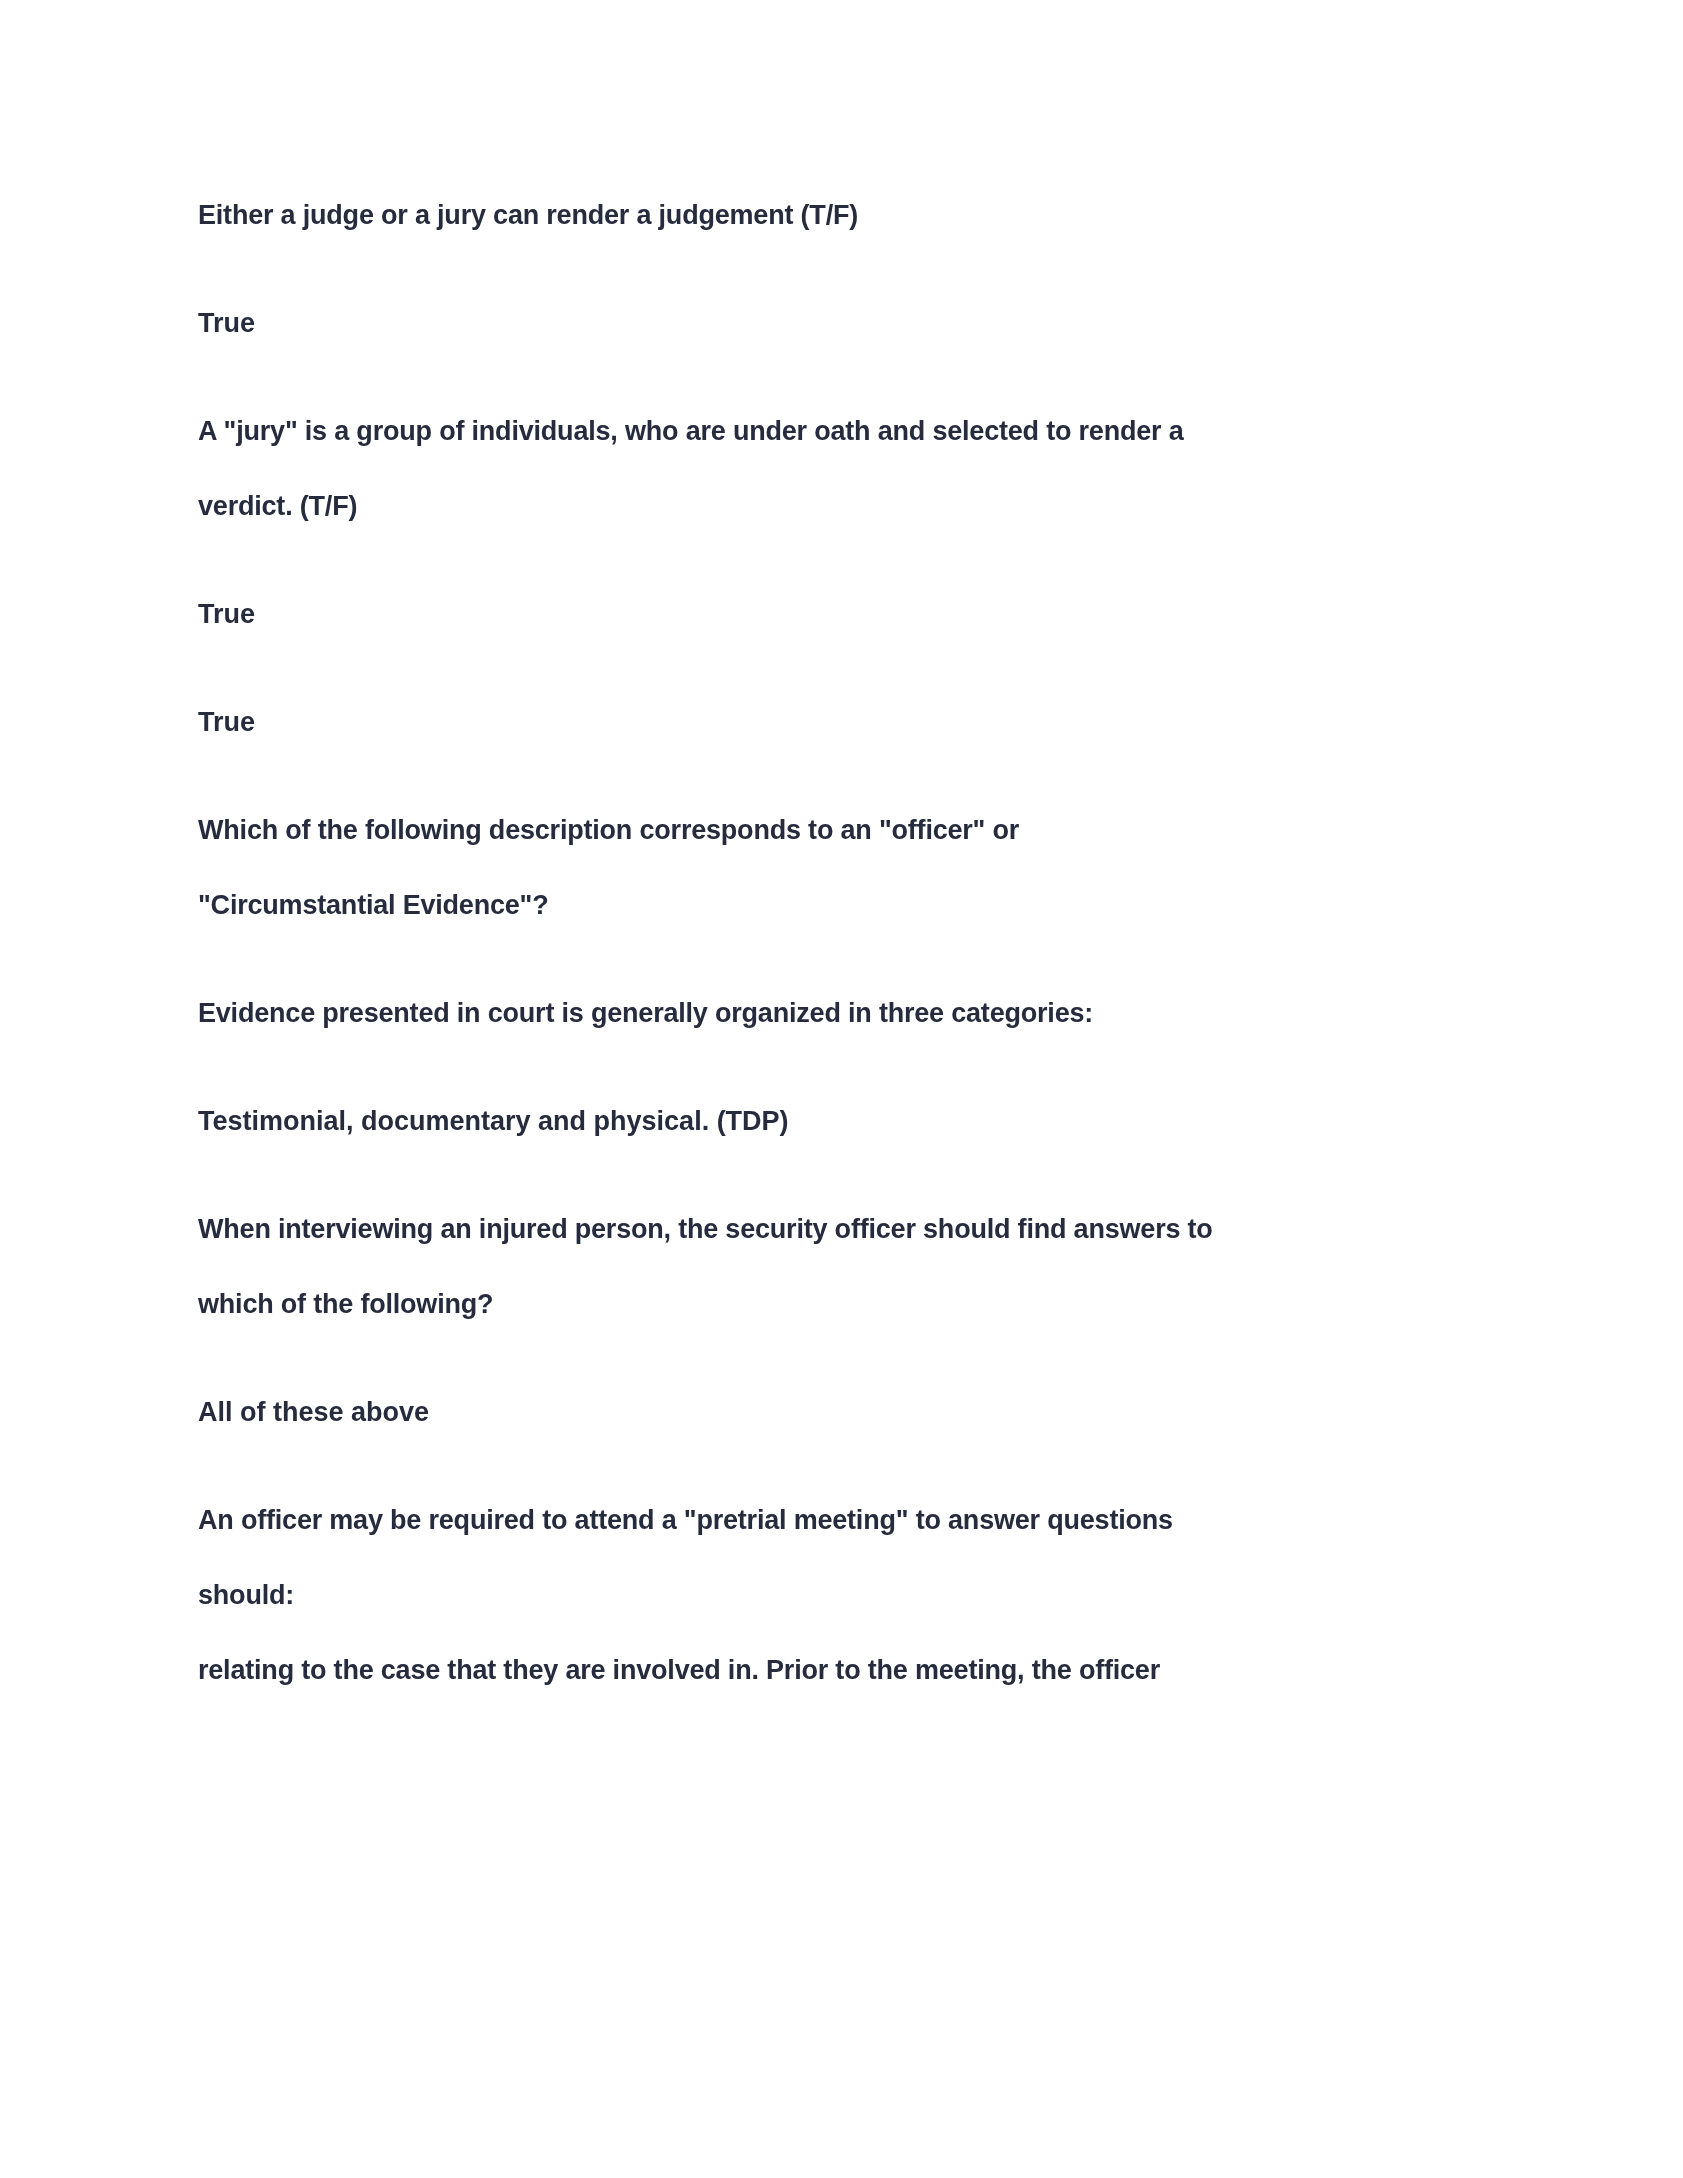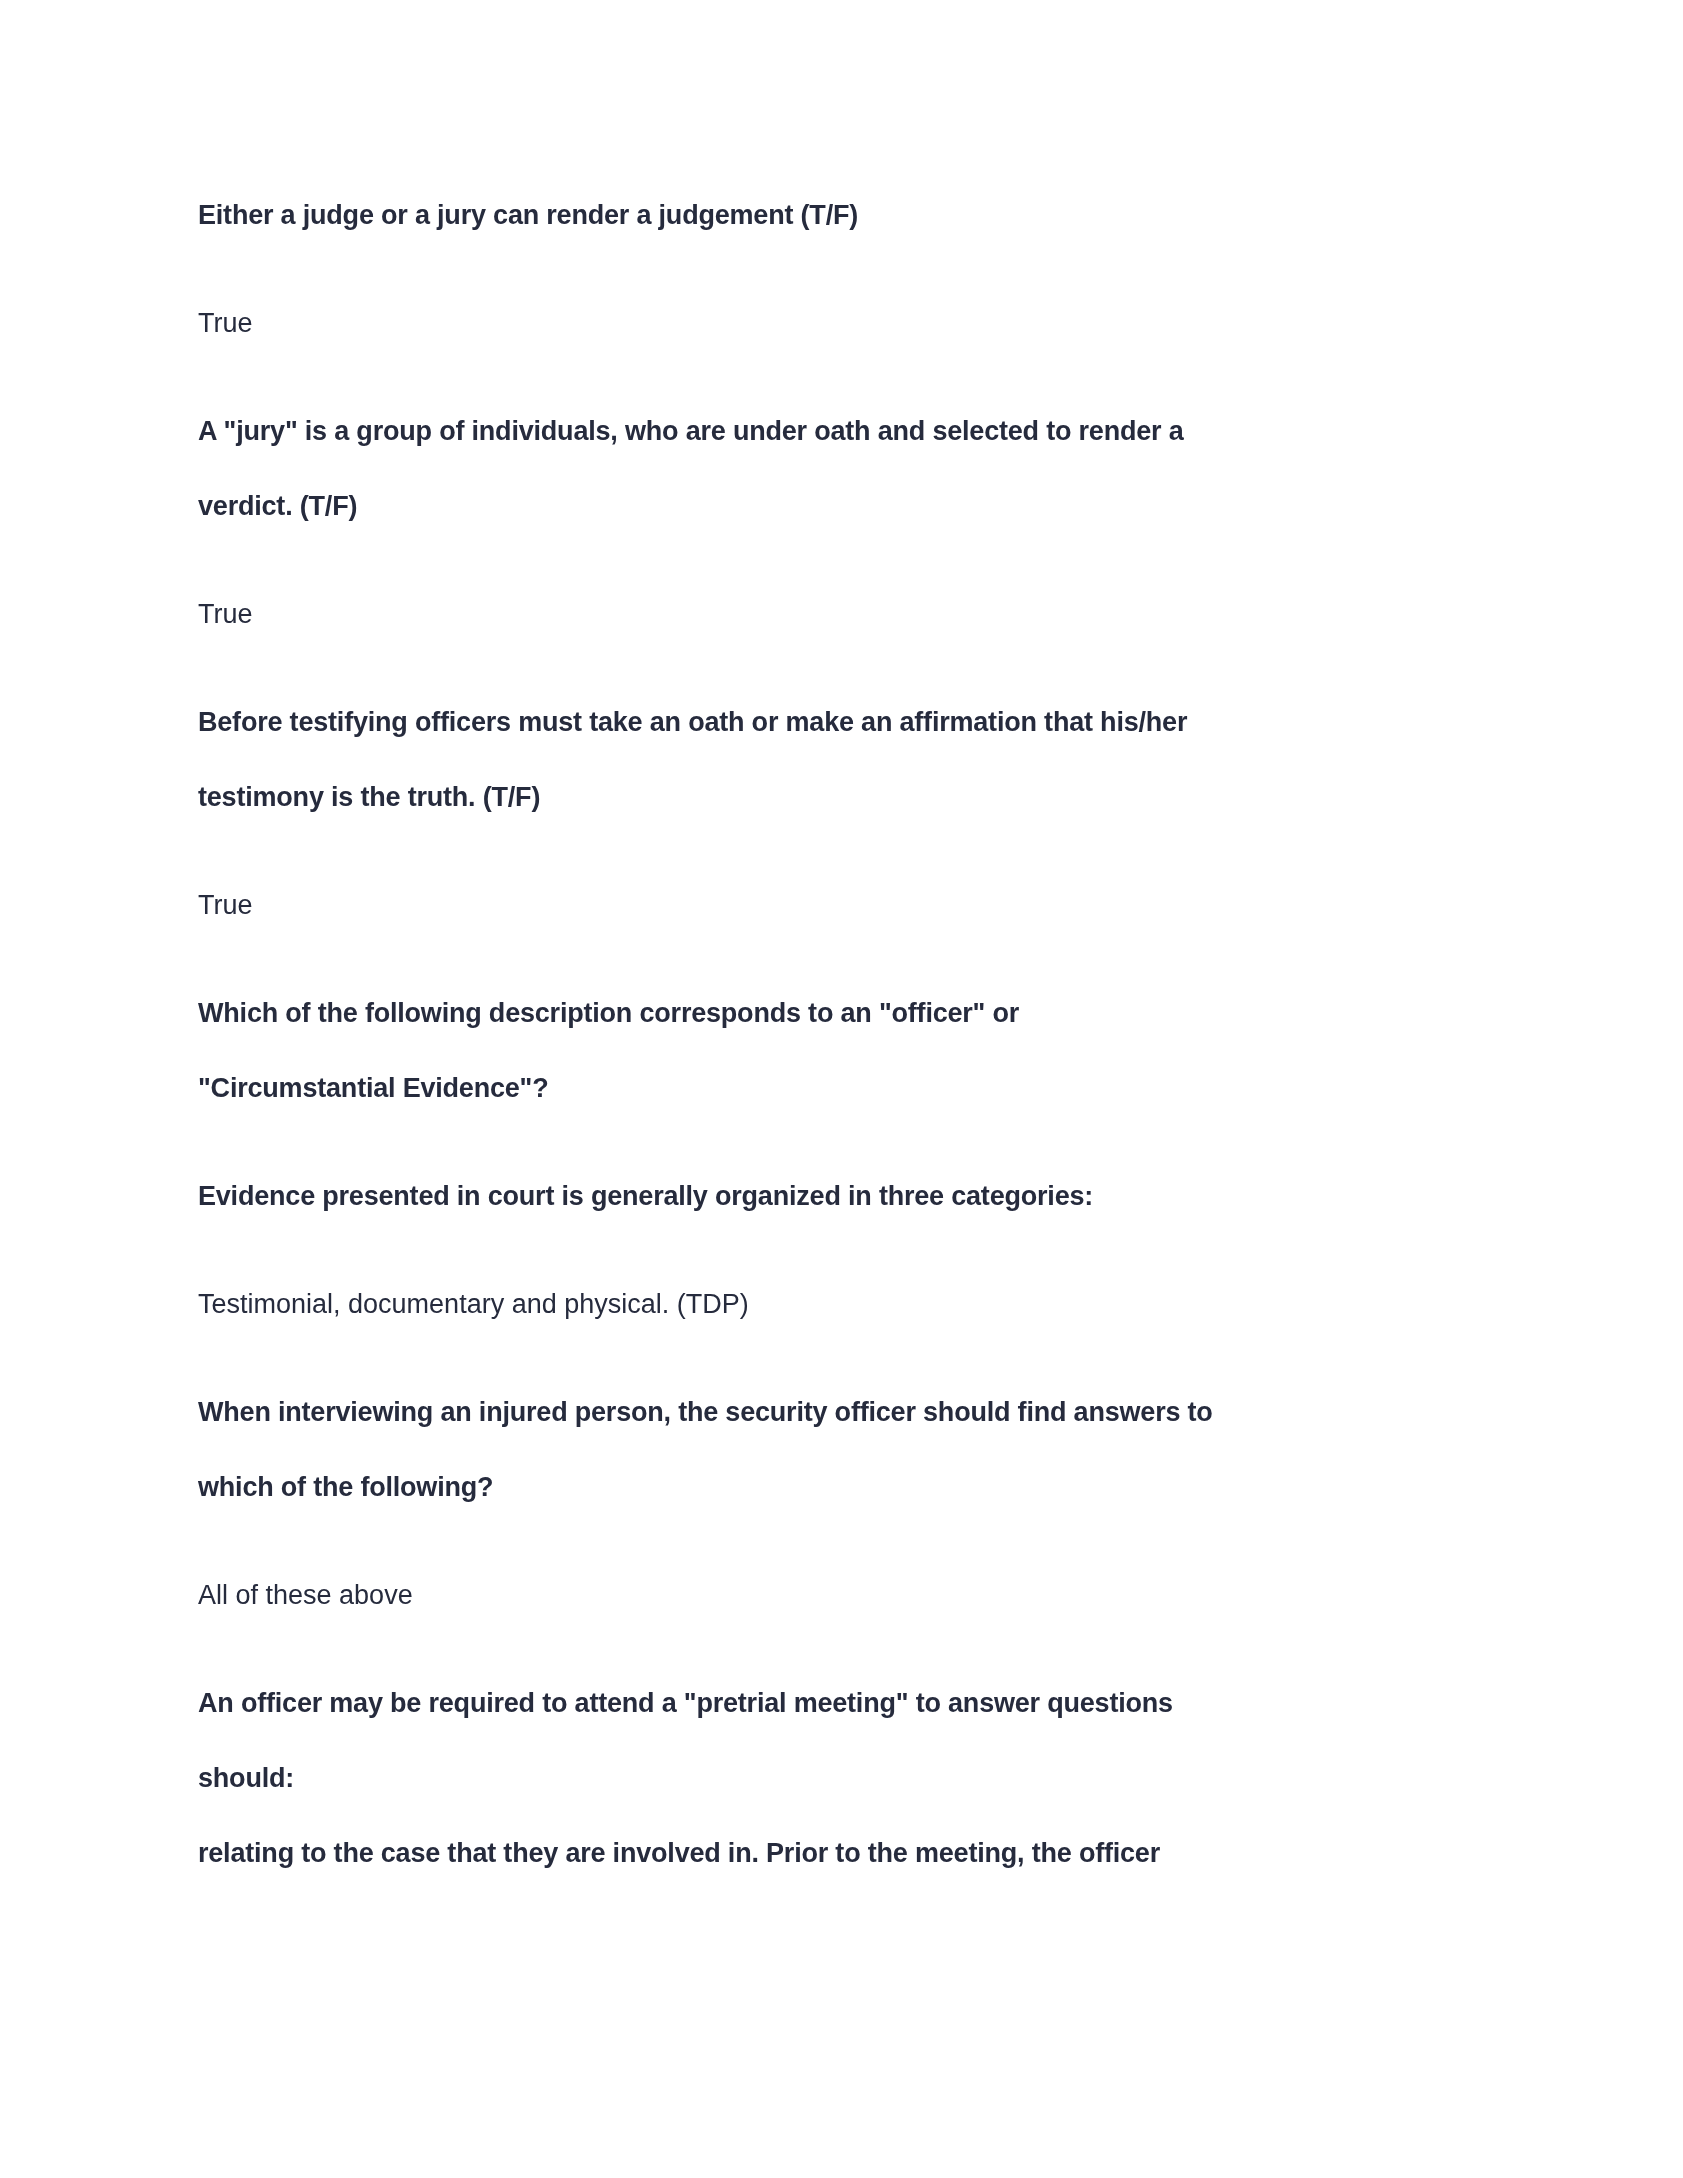--- a/index.html
+++ b/index.html
@@ -29,21 +29,21 @@
     height: 75px;
     line-height: 75px;
     white-space: nowrap;
     font-size: 27px;
   }
   .question .line {
     font-weight: bold;
     letter-spacing: -0.2px;
   }
   .answer .line {
-    font-weight: normal;
+    font-weight: bold;
   }
 </style>
 </head>
 <body>
 
 <div class="page">
 
   <div class="para question">
     <span class="line">Either a judge or a jury can render a judgement (T/F)</span>
   </div>
@@ -52,24 +52,20 @@
   </div>
 
   <div class="para question">
     <span class="line">A "jury" is a group of individuals, who are under oath and selected to render a</span>
     <span class="line">verdict. (T/F)</span>
   </div>
   <div class="para answer">
     <span class="line">True</span>
   </div>
 
-  <div class="para question">
-    <span class="line">Before testifying officers must take an oath or make an affirmation that his/her</span>
-    <span class="line">testimony is the truth. (T/F)</span>
-  </div>
   <div class="para answer">
     <span class="line">True</span>
   </div>
 
   <div class="para question">
     <span class="line">Which of the following description corresponds to an "officer" or</span>
     <span class="line">"Circumstantial Evidence"?</span>
   </div>
 
   <div class="para question">

